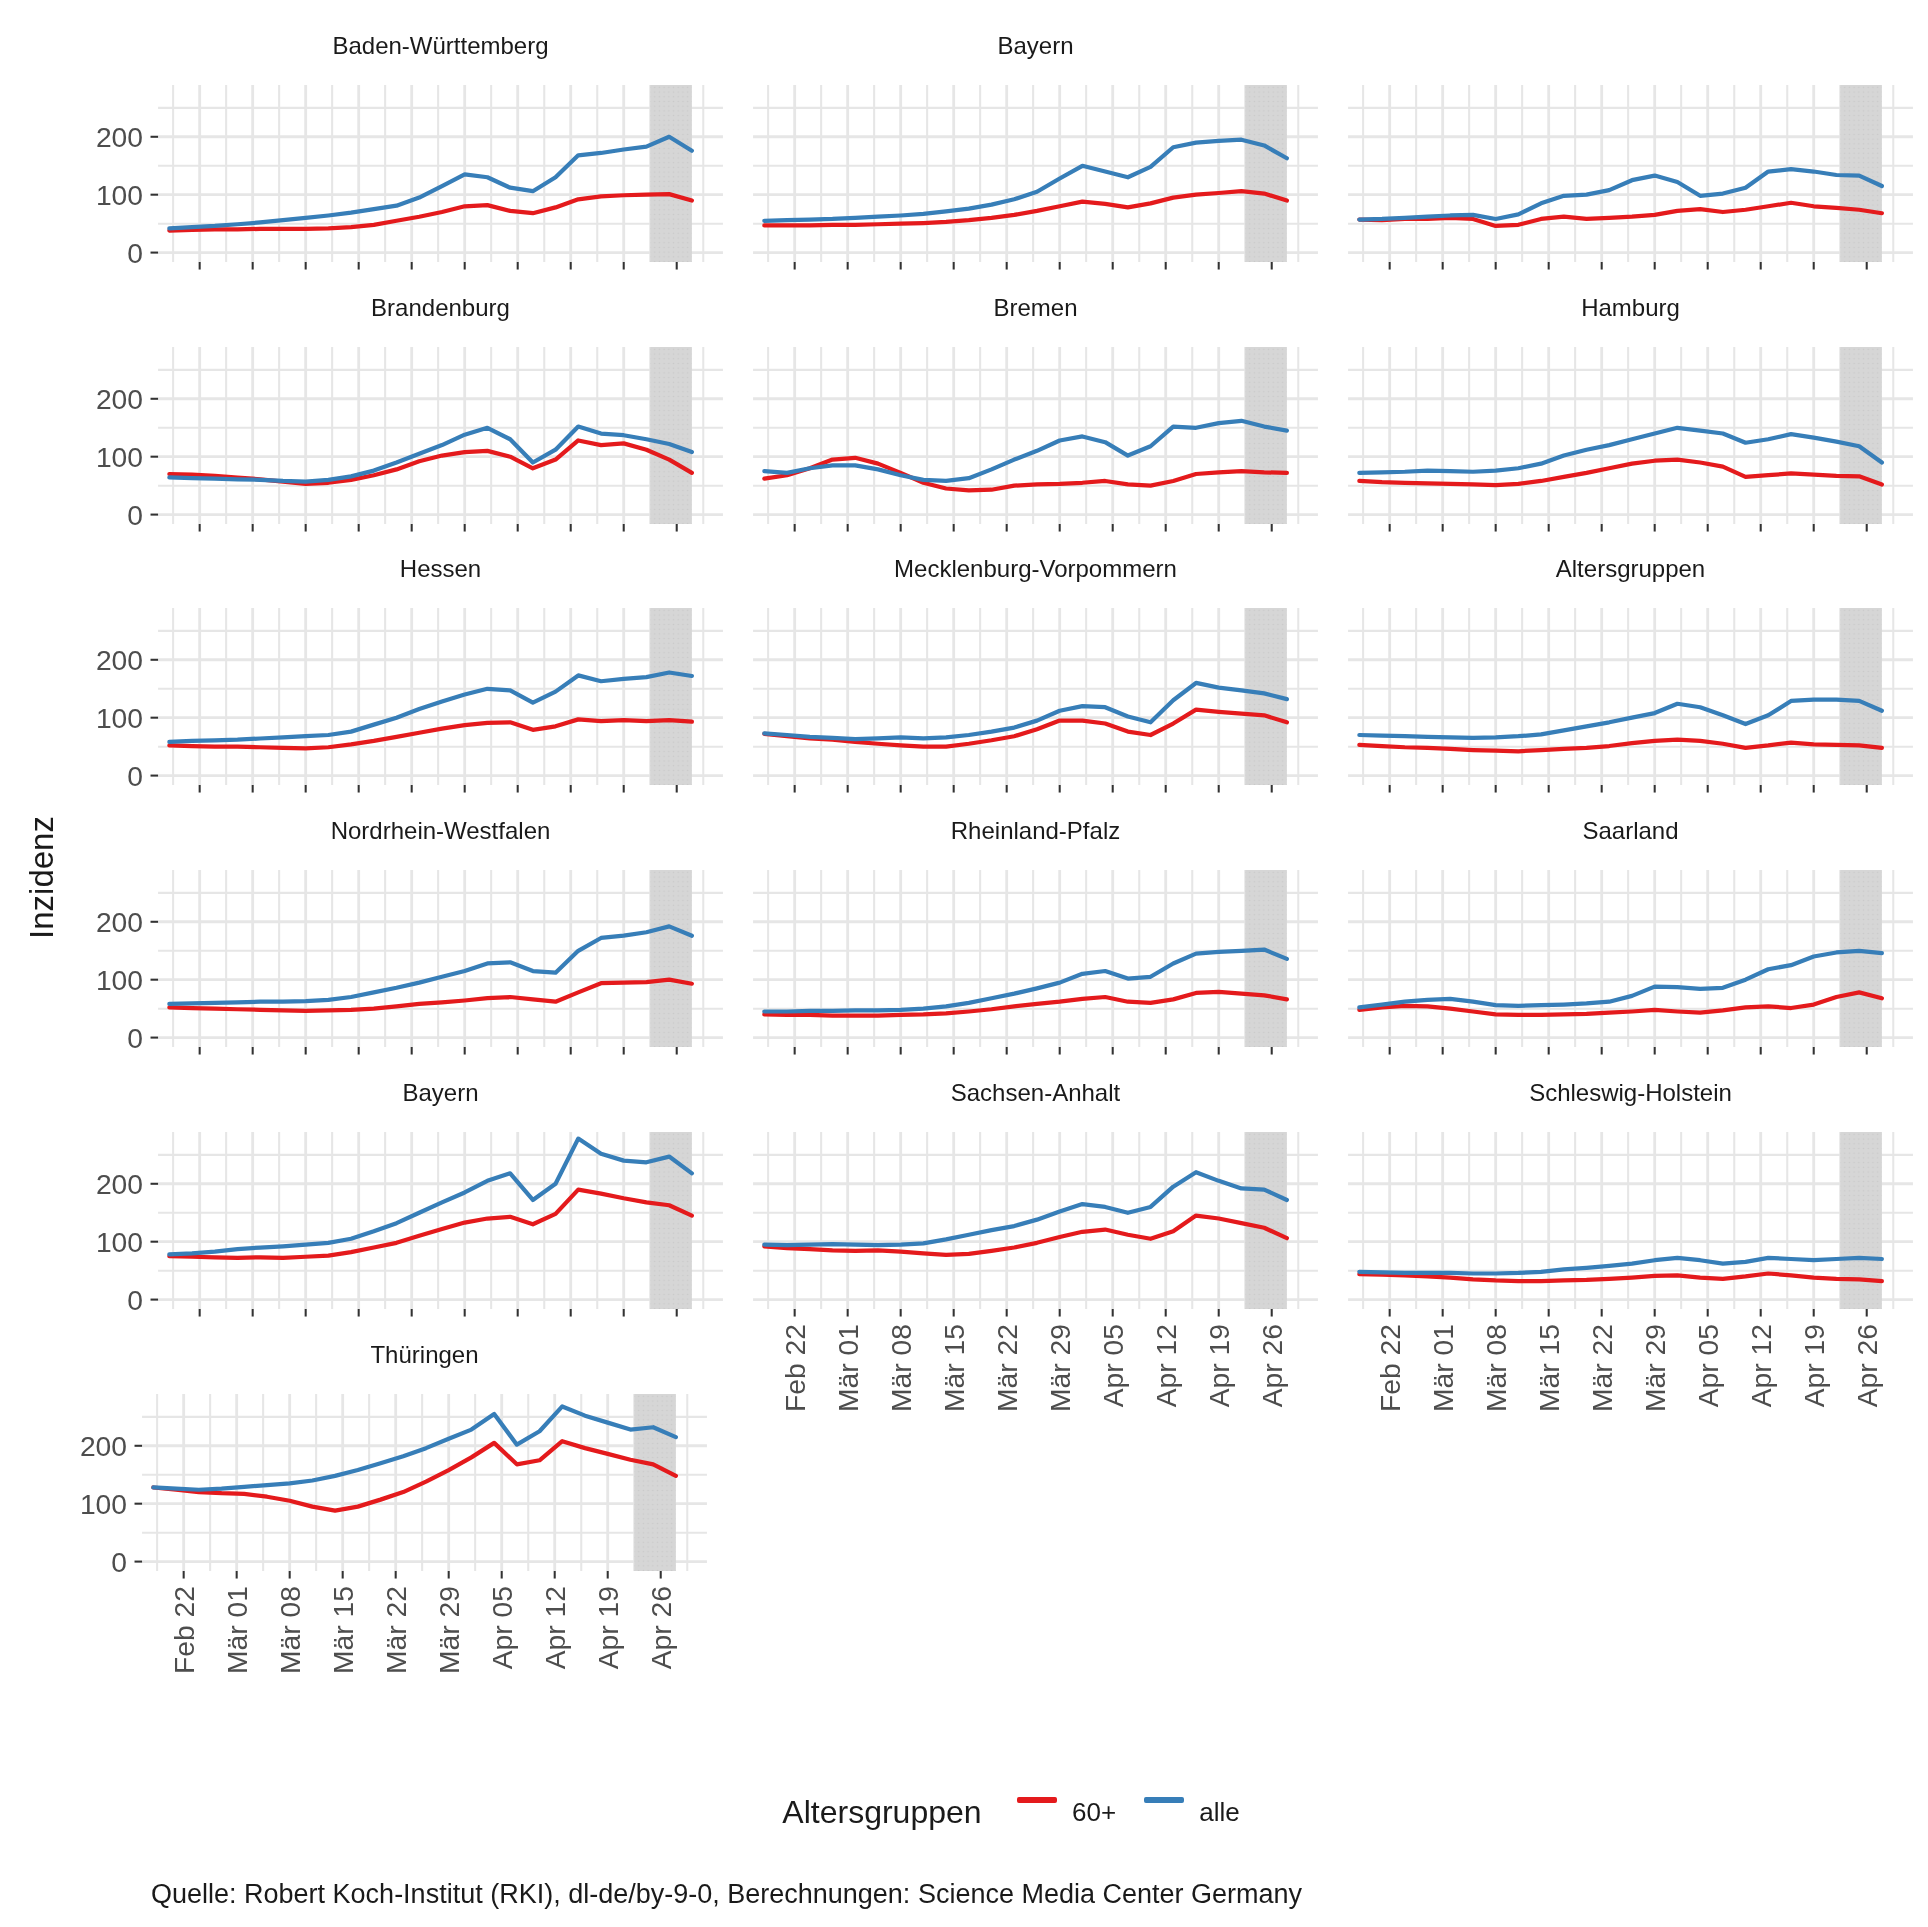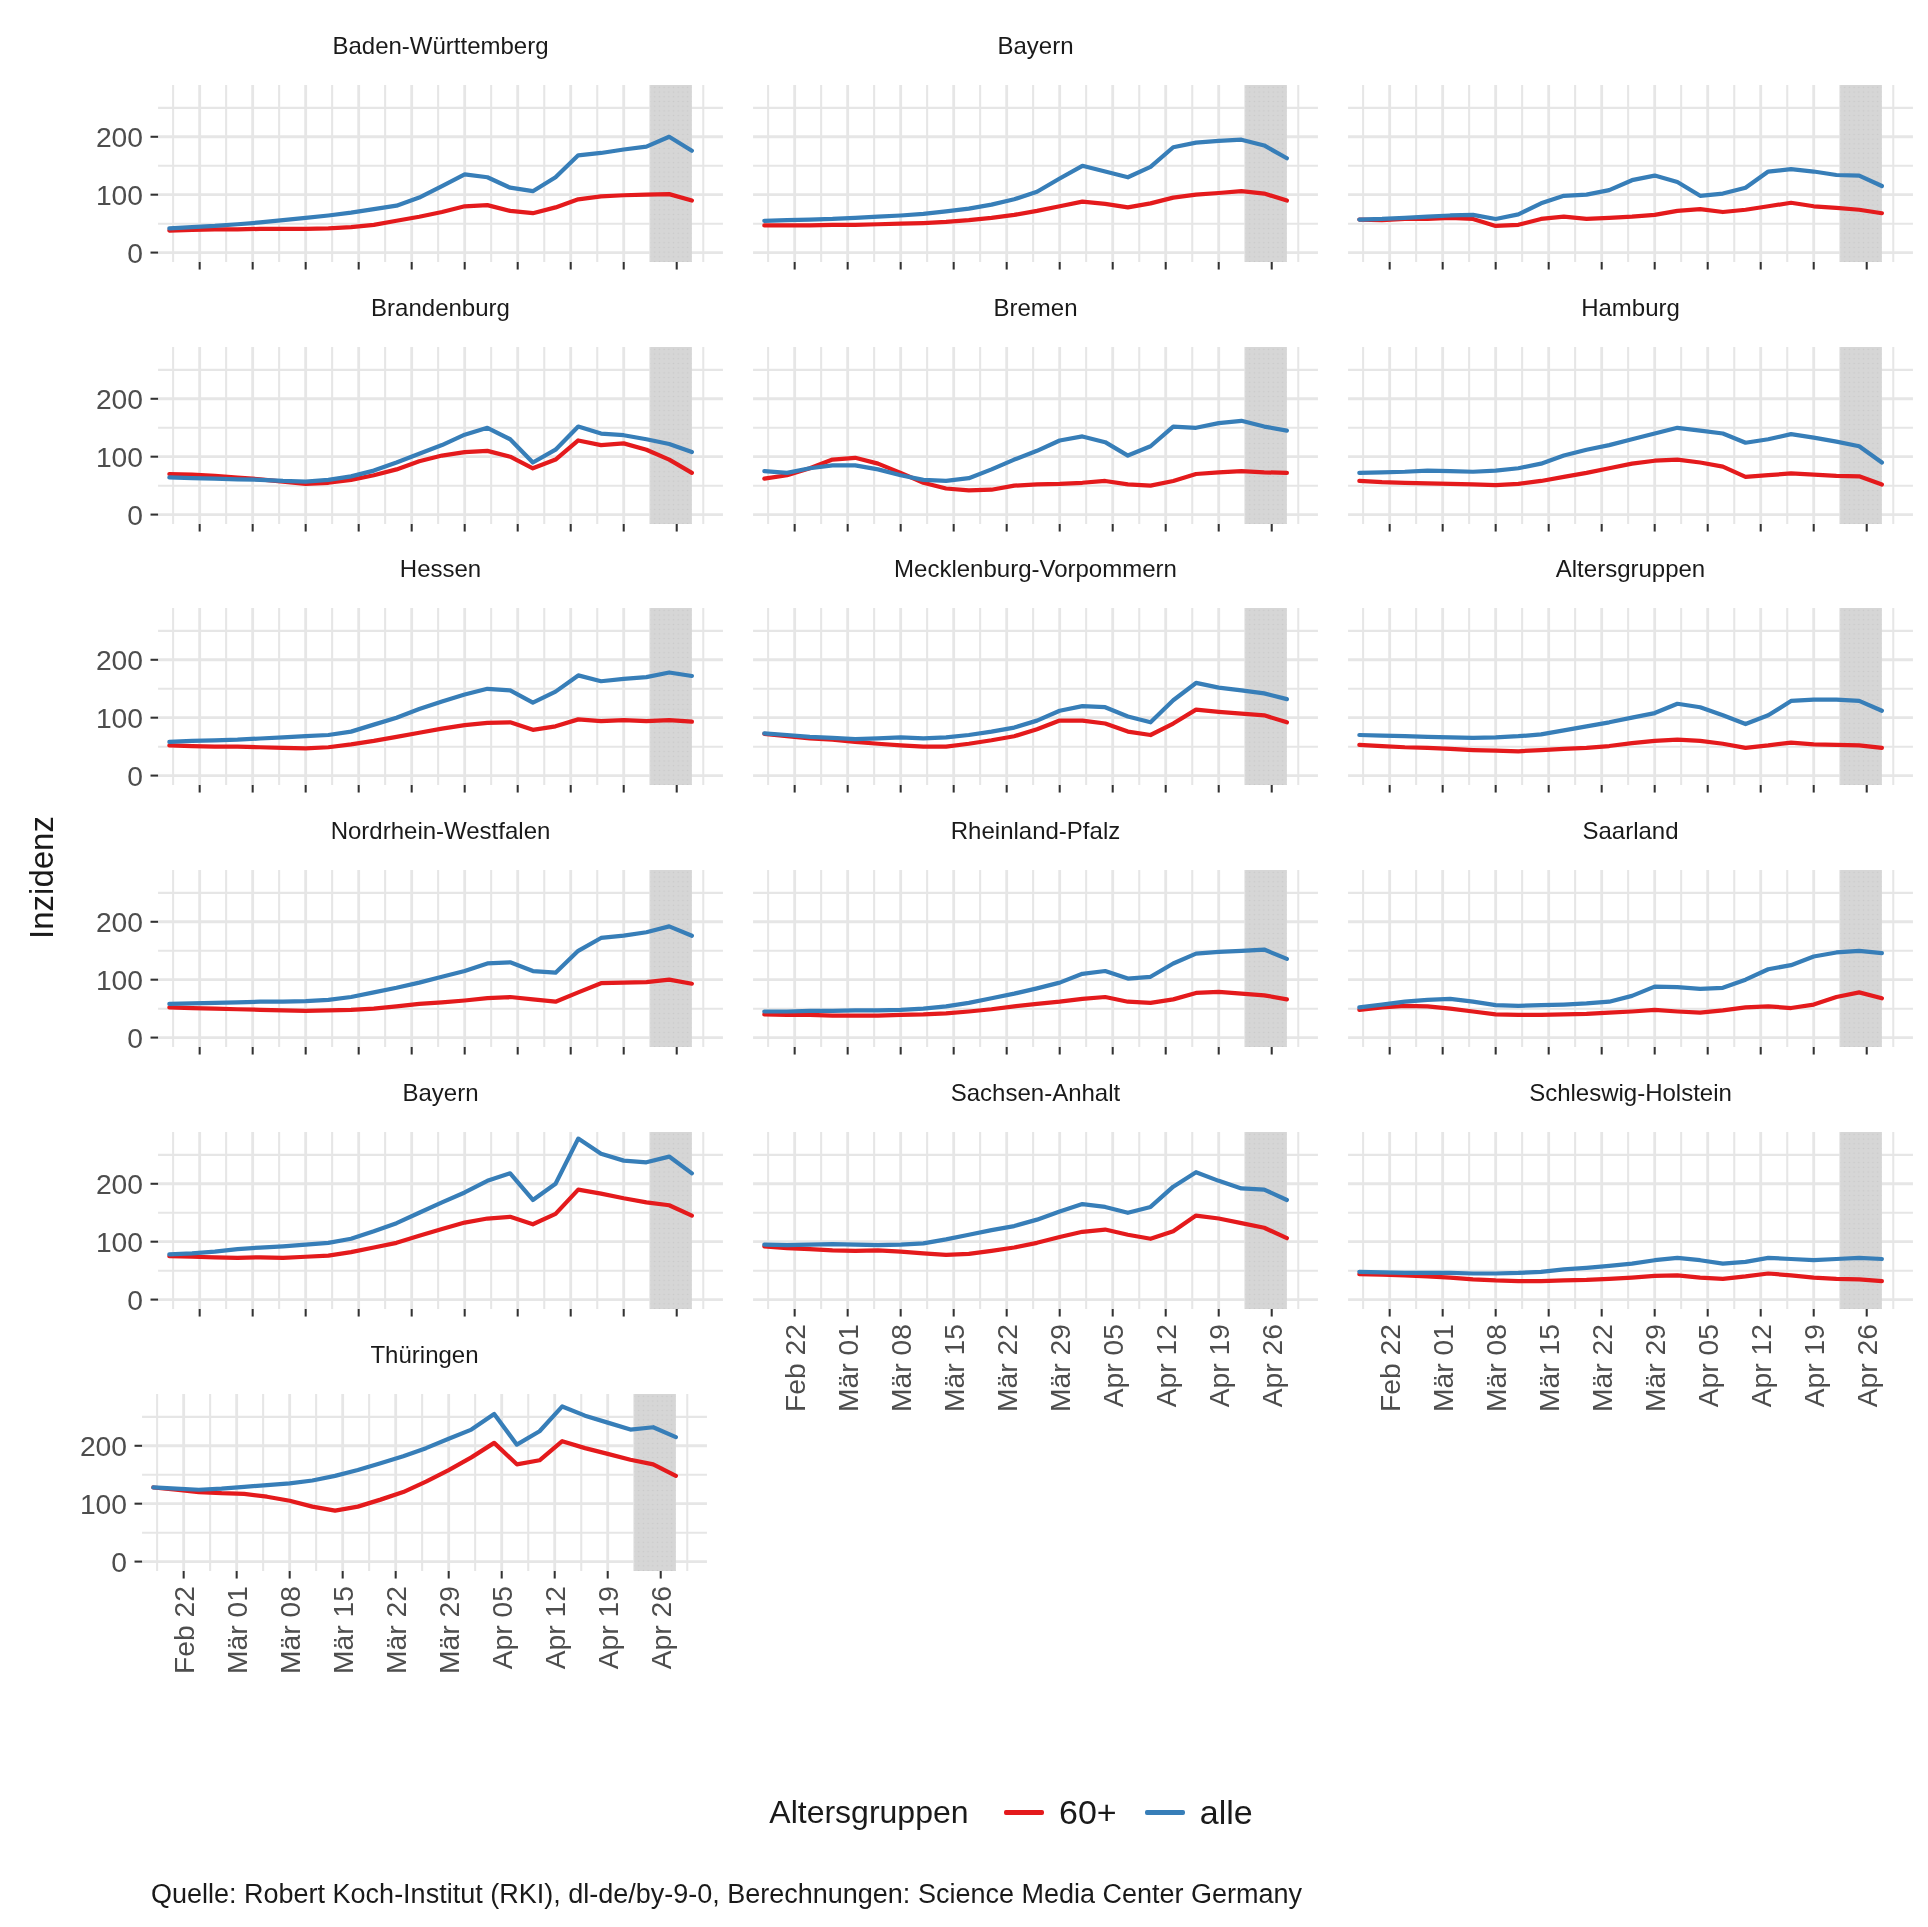--- a/index.html
+++ b/index.html
@@ -8,21 +8,21 @@
   .facet{position:absolute;width:565px;height:177px;}
   .facet-title{position:absolute;left:0;top:-58px;width:100%;height:38px;line-height:38px;
                text-align:center;font-size:24px;color:#1a1a1a;white-space:nowrap;}
   .panel{position:absolute;left:0;top:0;overflow:visible;}
   svg{overflow:visible;}
   .ytitle{position:absolute;left:-53px;top:857px;width:188px;height:41px;line-height:41px;
           text-align:center;font-size:33px;color:#1a1a1a;transform:rotate(-90deg);}
   .legend{position:absolute;left:0;top:1789px;width:1928px;height:47px;display:flex;
           justify-content:center;align-items:center;gap:28px;padding-left:94px;box-sizing:border-box;}
   .legend-title{font-size:32px;color:#1a1a1a;margin-right:7.5px;}
-  .legend-item{display:flex;align-items:center;gap:15px;font-size:34px;color:#1a1a1a;}
+  .legend-item{display:flex;gap:15px;font-size:26px;color:#1a1a1a;}
   .legend-key{display:inline-block;width:40px;height:5.6px;border-radius:1.9px;background:#888;}
   .caption{position:absolute;left:151px;top:1879px;font-size:27px;color:#1a1a1a;white-space:nowrap;}
 </style>
 </head>
 <body>
 
 <div id="figure">
   <div class="ytitle">Inzidenz</div>
   <div id="facet-area">
       <div class="facet" style="left: 158px; top: 85px;">

